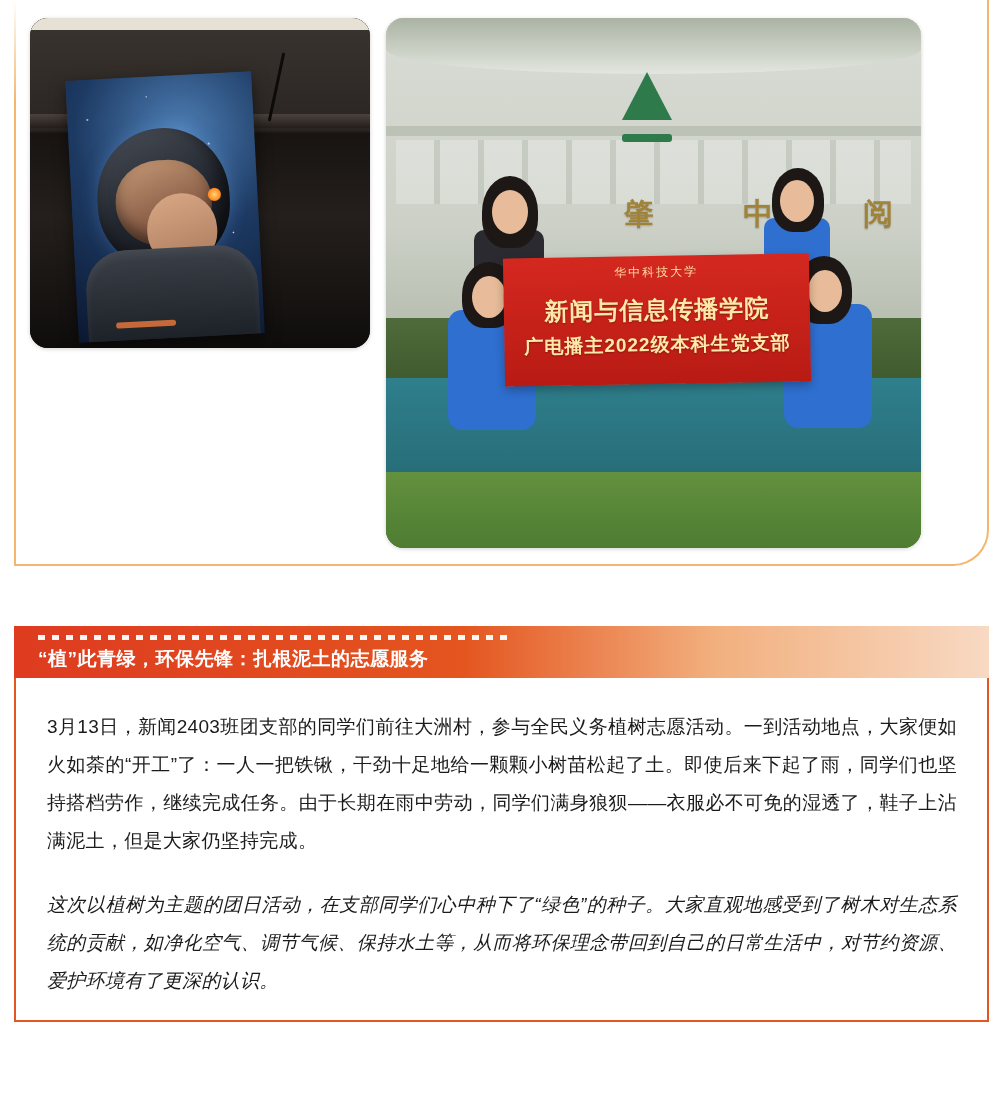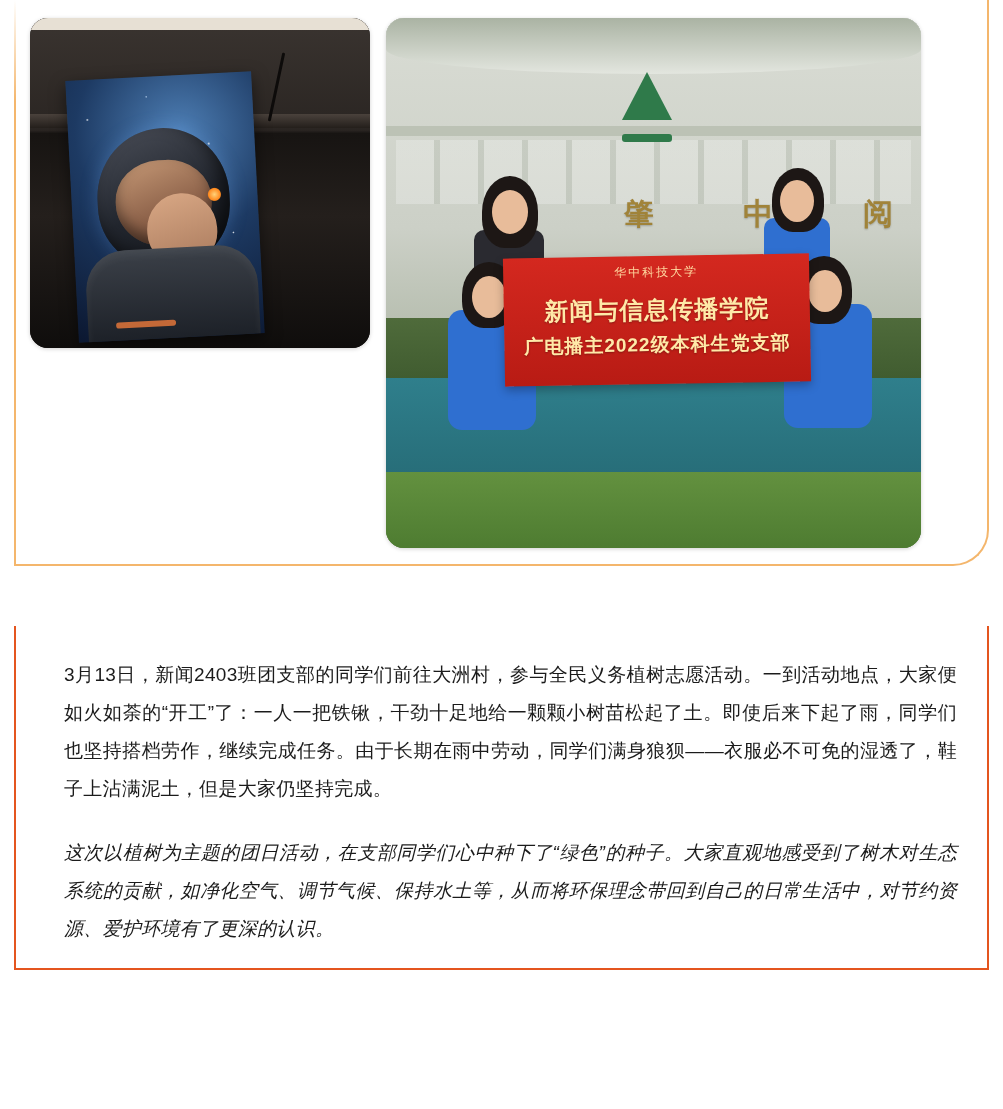--- a/index.html
+++ b/index.html
@@ -340,21 +340,21 @@
     border: 2px solid #e4551f;
     border-top: none;
     padding: 30px 30px 20px 30px;
     box-sizing: border-box;
   }
   .para {
     color: #1b1b1b;
     font-size: 19px;
     line-height: 2.0;
     text-align: justify;
-    margin: 0 0 26px 18px;
+    margin: 0 0 26px 1px;
     letter-spacing: 0.3px;
   }
   .para:last-child { margin-bottom: 0; font-style: italic; }
 </style>
 </head>
 <body>
 
 <div class="page">
 
   <div class="photo-block">
@@ -422,19 +422,24 @@
             <div class="banner-l1">新闻与信息传播学院</div>
             <div class="banner-l2">广电播主2022级本科生党支部</div>
           </div>
         </div>
       </div>
 
     </div>
   </div>
 
   <div class="section">
+    <div class="ribbon-wrap">
+      <div class="ribbon-dots"></div>
+      <div class="ribbon-title">“植”此青绿，环保先锋：扎根泥土的志愿服务</div>
+
+    </div>
     <div class="body-box">
       <p class="para">3月13日，新闻2403班团支部的同学们前往大洲村，参与全民义务植树志愿活动。一到活动地点，大家便如火如荼的“开工”了：一人一把铁锹，干劲十足地给一颗颗小树苗松起了土。即使后来下起了雨，同学们也坚持搭档劳作，继续完成任务。由于长期在雨中劳动，同学们满身狼狈——衣服必不可免的湿透了，鞋子上沾满泥土，但是大家仍坚持完成。</p>
       <p class="para">这次以植树为主题的团日活动，在支部同学们心中种下了“绿色”的种子。大家直观地感受到了树木对生态系统的贡献，如净化空气、调节气候、保持水土等，从而将环保理念带回到自己的日常生活中，对节约资源、爱护环境有了更深的认识。</p>
     </div>
   </div>
 
 </div>
 
 </body></html>

